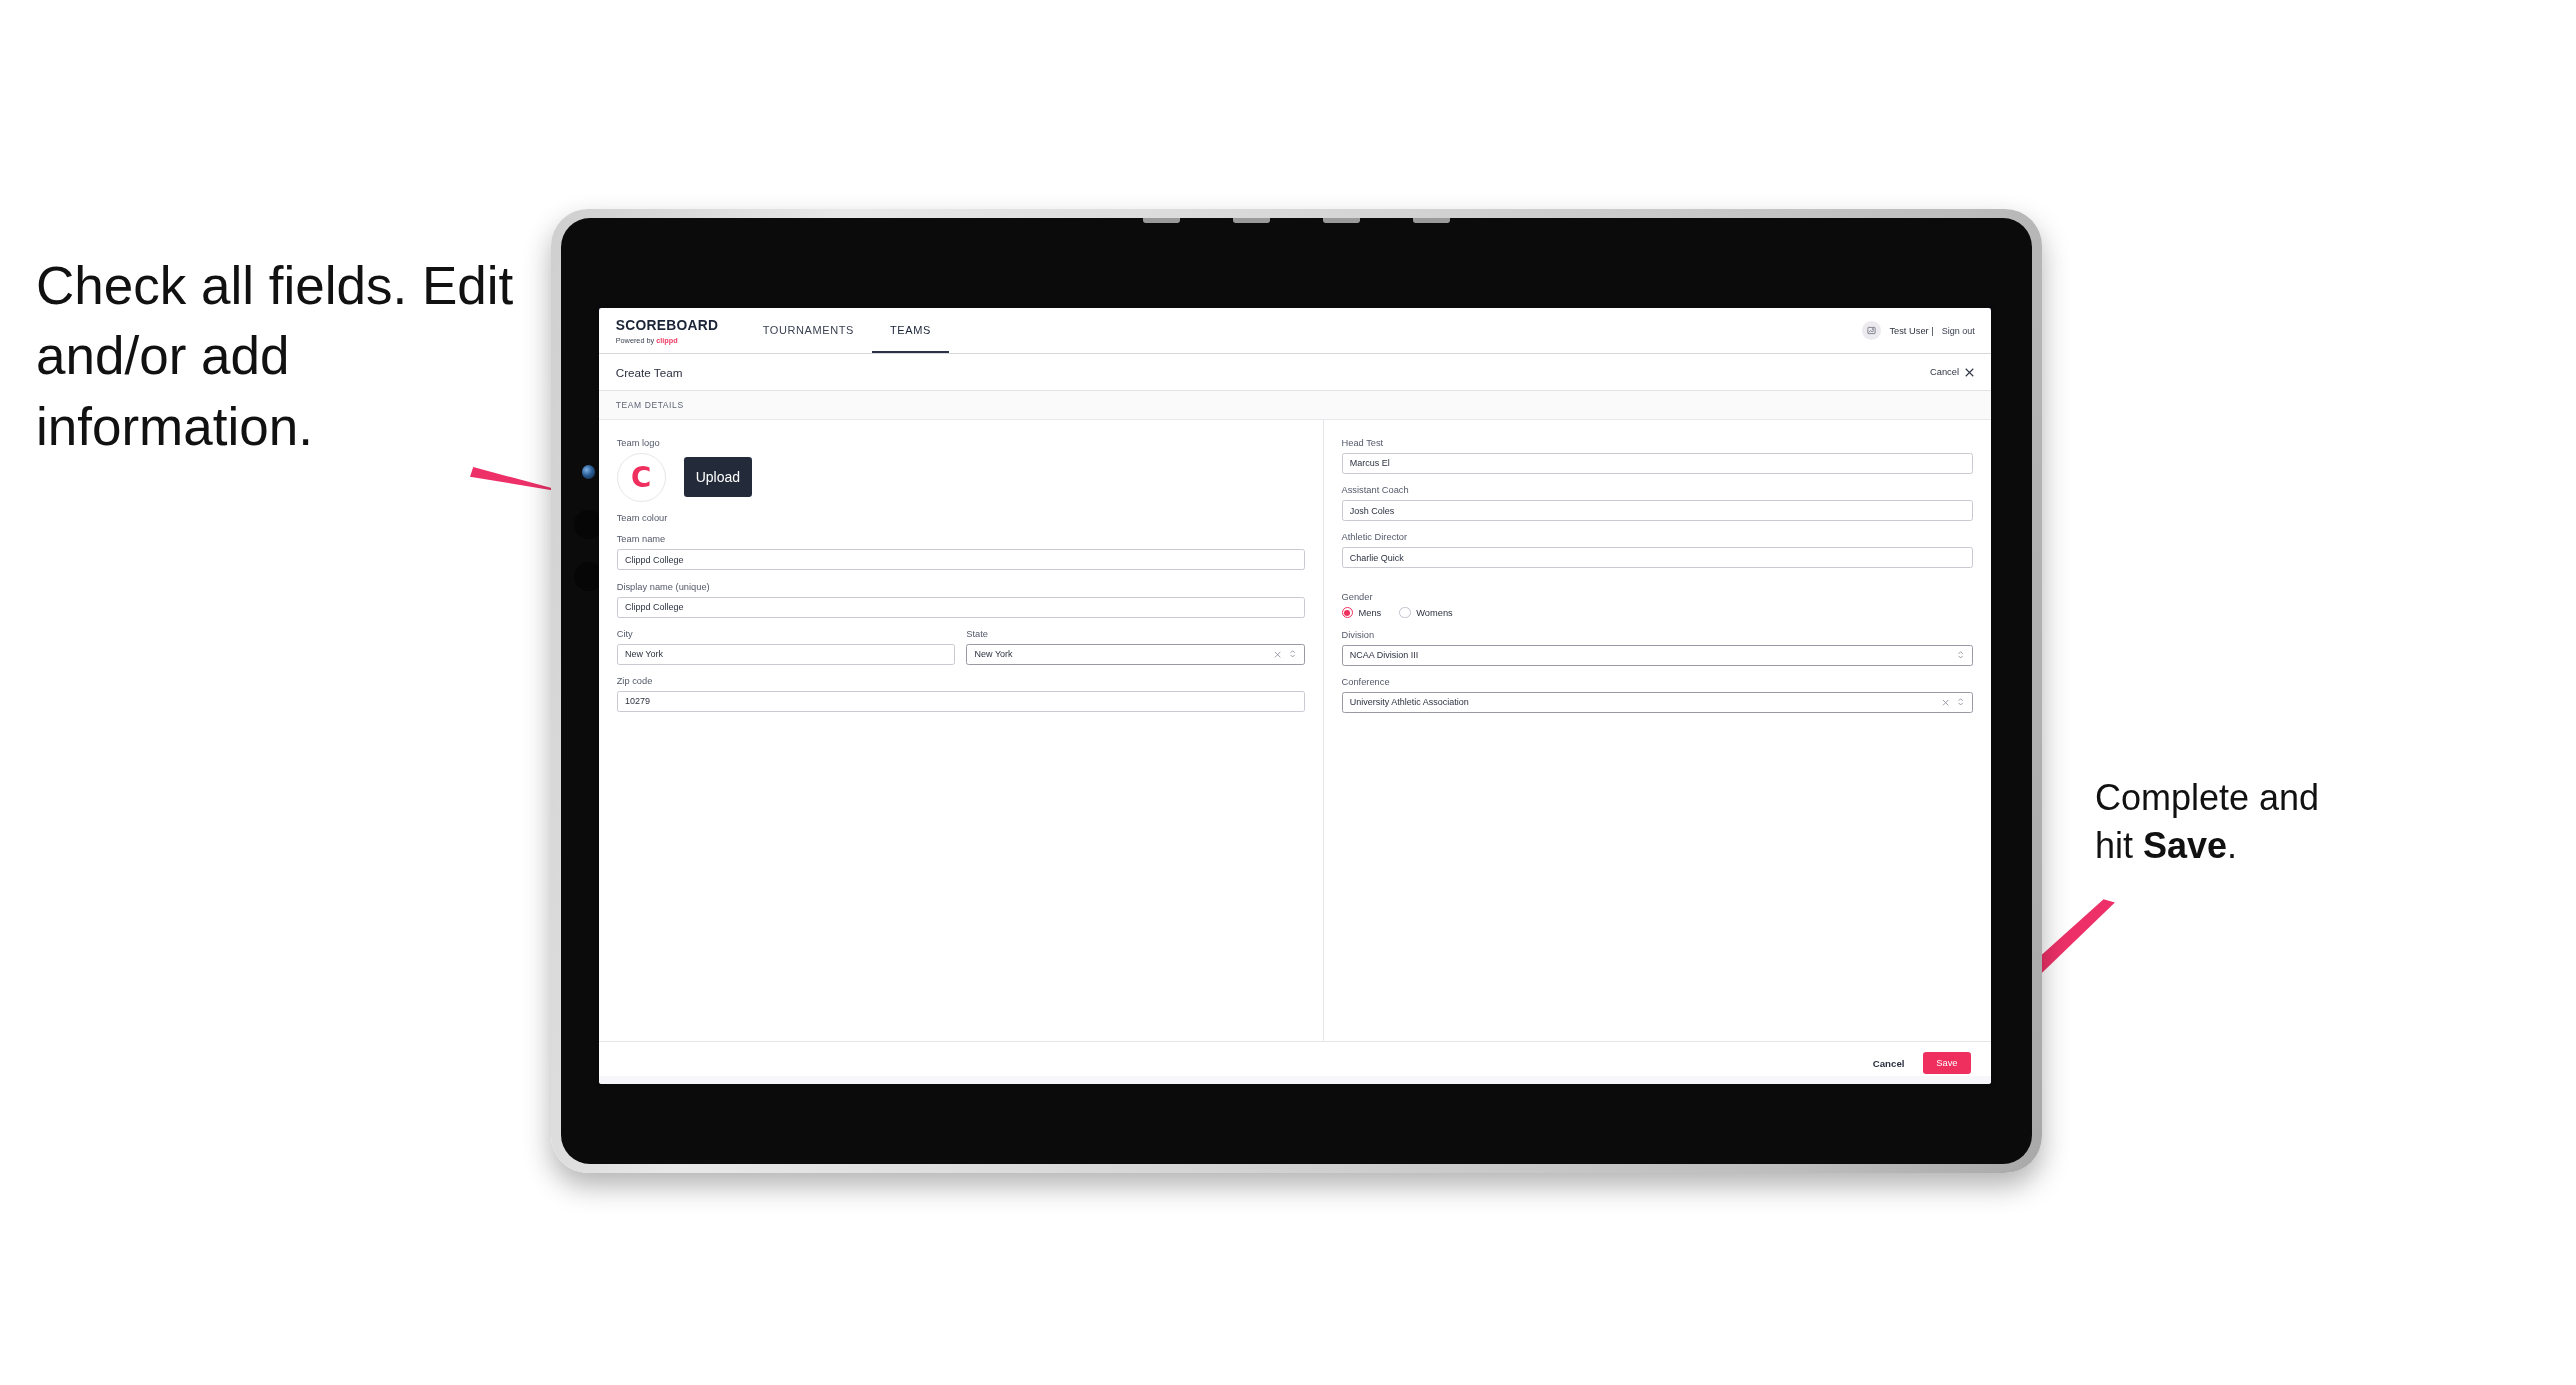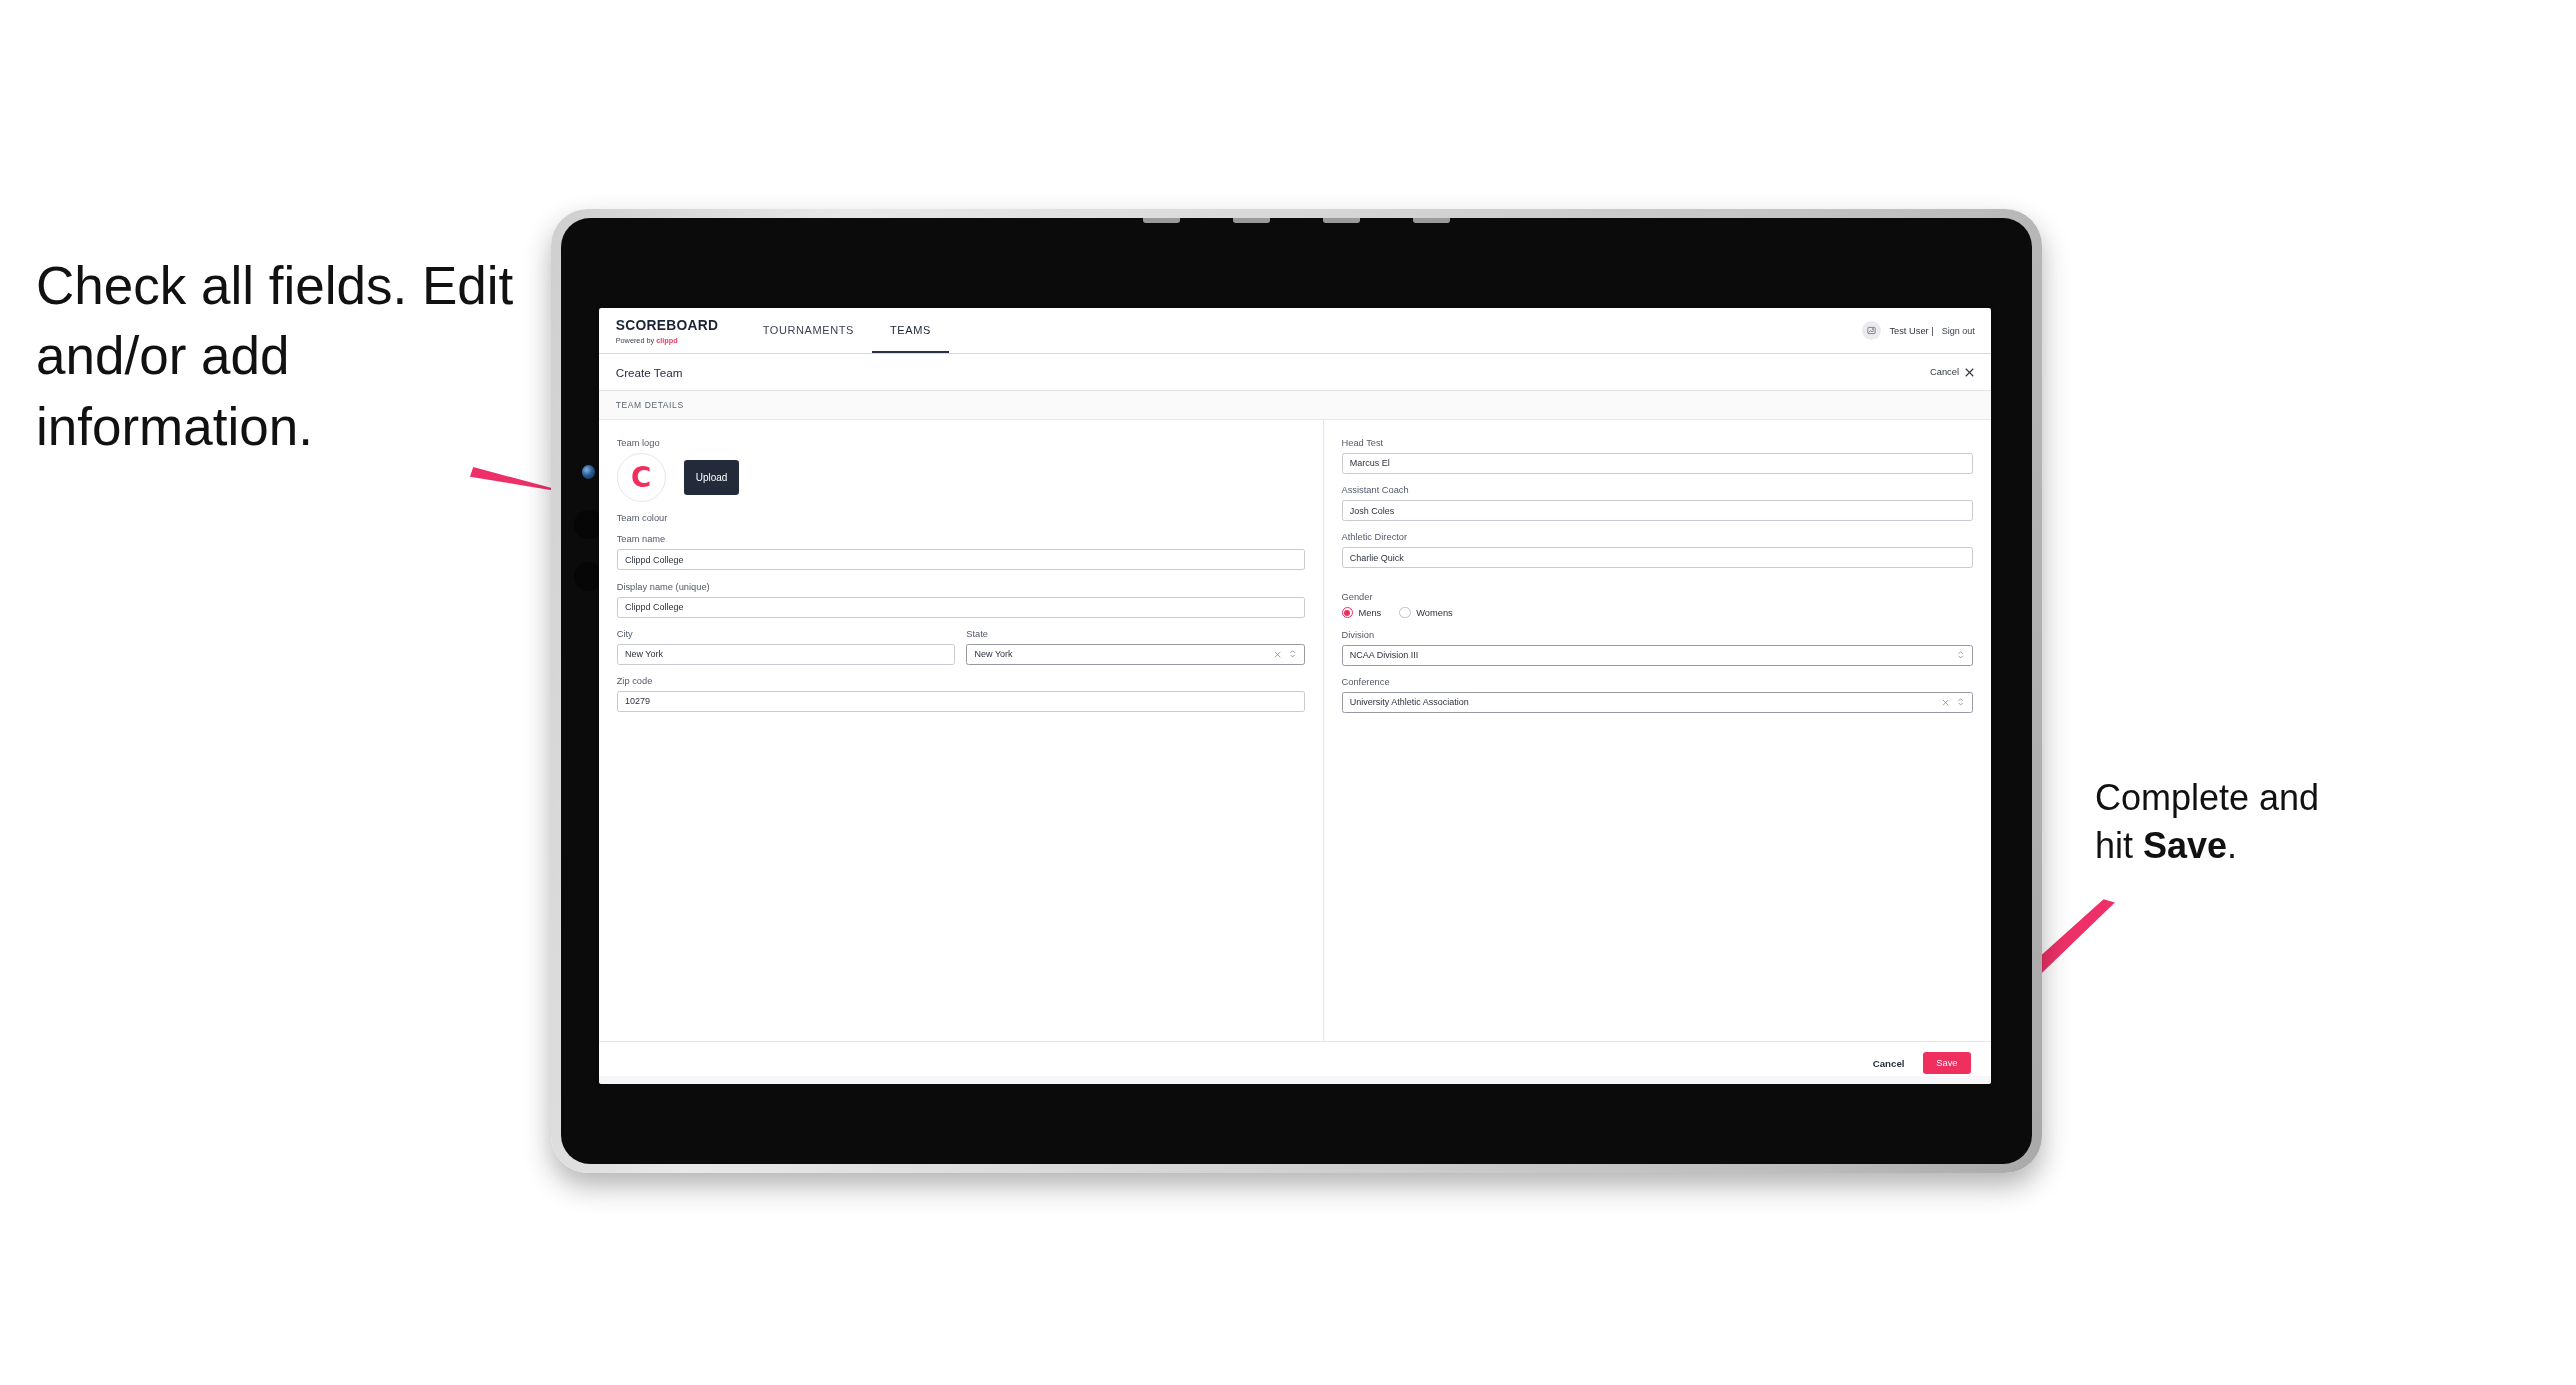--- a/index.html
+++ b/index.html
@@ -87,21 +87,21 @@
     display:flex;align-items:center;padding:0 7.3px;font-size:9px;color:#2d3240;box-sizing:border-box;}
   .inp.sel{border-color:#9a9aa6;}
   .inp.focus{border-color:#7f8fc4;box-shadow:0 0 0 0.8px rgba(120,140,200,.25);}
   .inp .val{flex:1 1 auto;white-space:nowrap;overflow:hidden;}
   .inp .icons{display:flex;align-items:center;gap:7.3px;color:#8c909c;}
 
   .logo-row{display:flex;align-items:center;gap:18px;margin-bottom:11.3px;}
   .logo-circle{width:47px;height:47px;border-radius:50%;border:0.8px solid #e6e6ea;
     display:flex;align-items:center;justify-content:center;background:#fff;}
   .logo-c{font-size:27.6px;font-weight:800;color:#ef2f5e;line-height:1;font-family:"DejaVu Sans",sans-serif;}
-  .upload-btn{background:#232b3a;color:#fff;font-size:10px;border-radius:3.2px;
+  .upload-btn{background:#232b3a;color:#fff;font-size:14px;border-radius:3.2px;
     padding:12px 12px;cursor:pointer;}
 
   .colour-row{display:flex;align-items:center;gap:6.5px;}
   .colour-row .inp{flex:1 1 auto;}
   .swatch{width:18px;height:19.4px;border-radius:3.2px;flex:0 0 18px;}
 
   .row2{display:flex;gap:11.3px;}
   .row2 > div{flex:1 1 0;min-width:0;}
 
   .radio-row{display:flex;align-items:center;gap:18px;margin-bottom:4.9px;}

